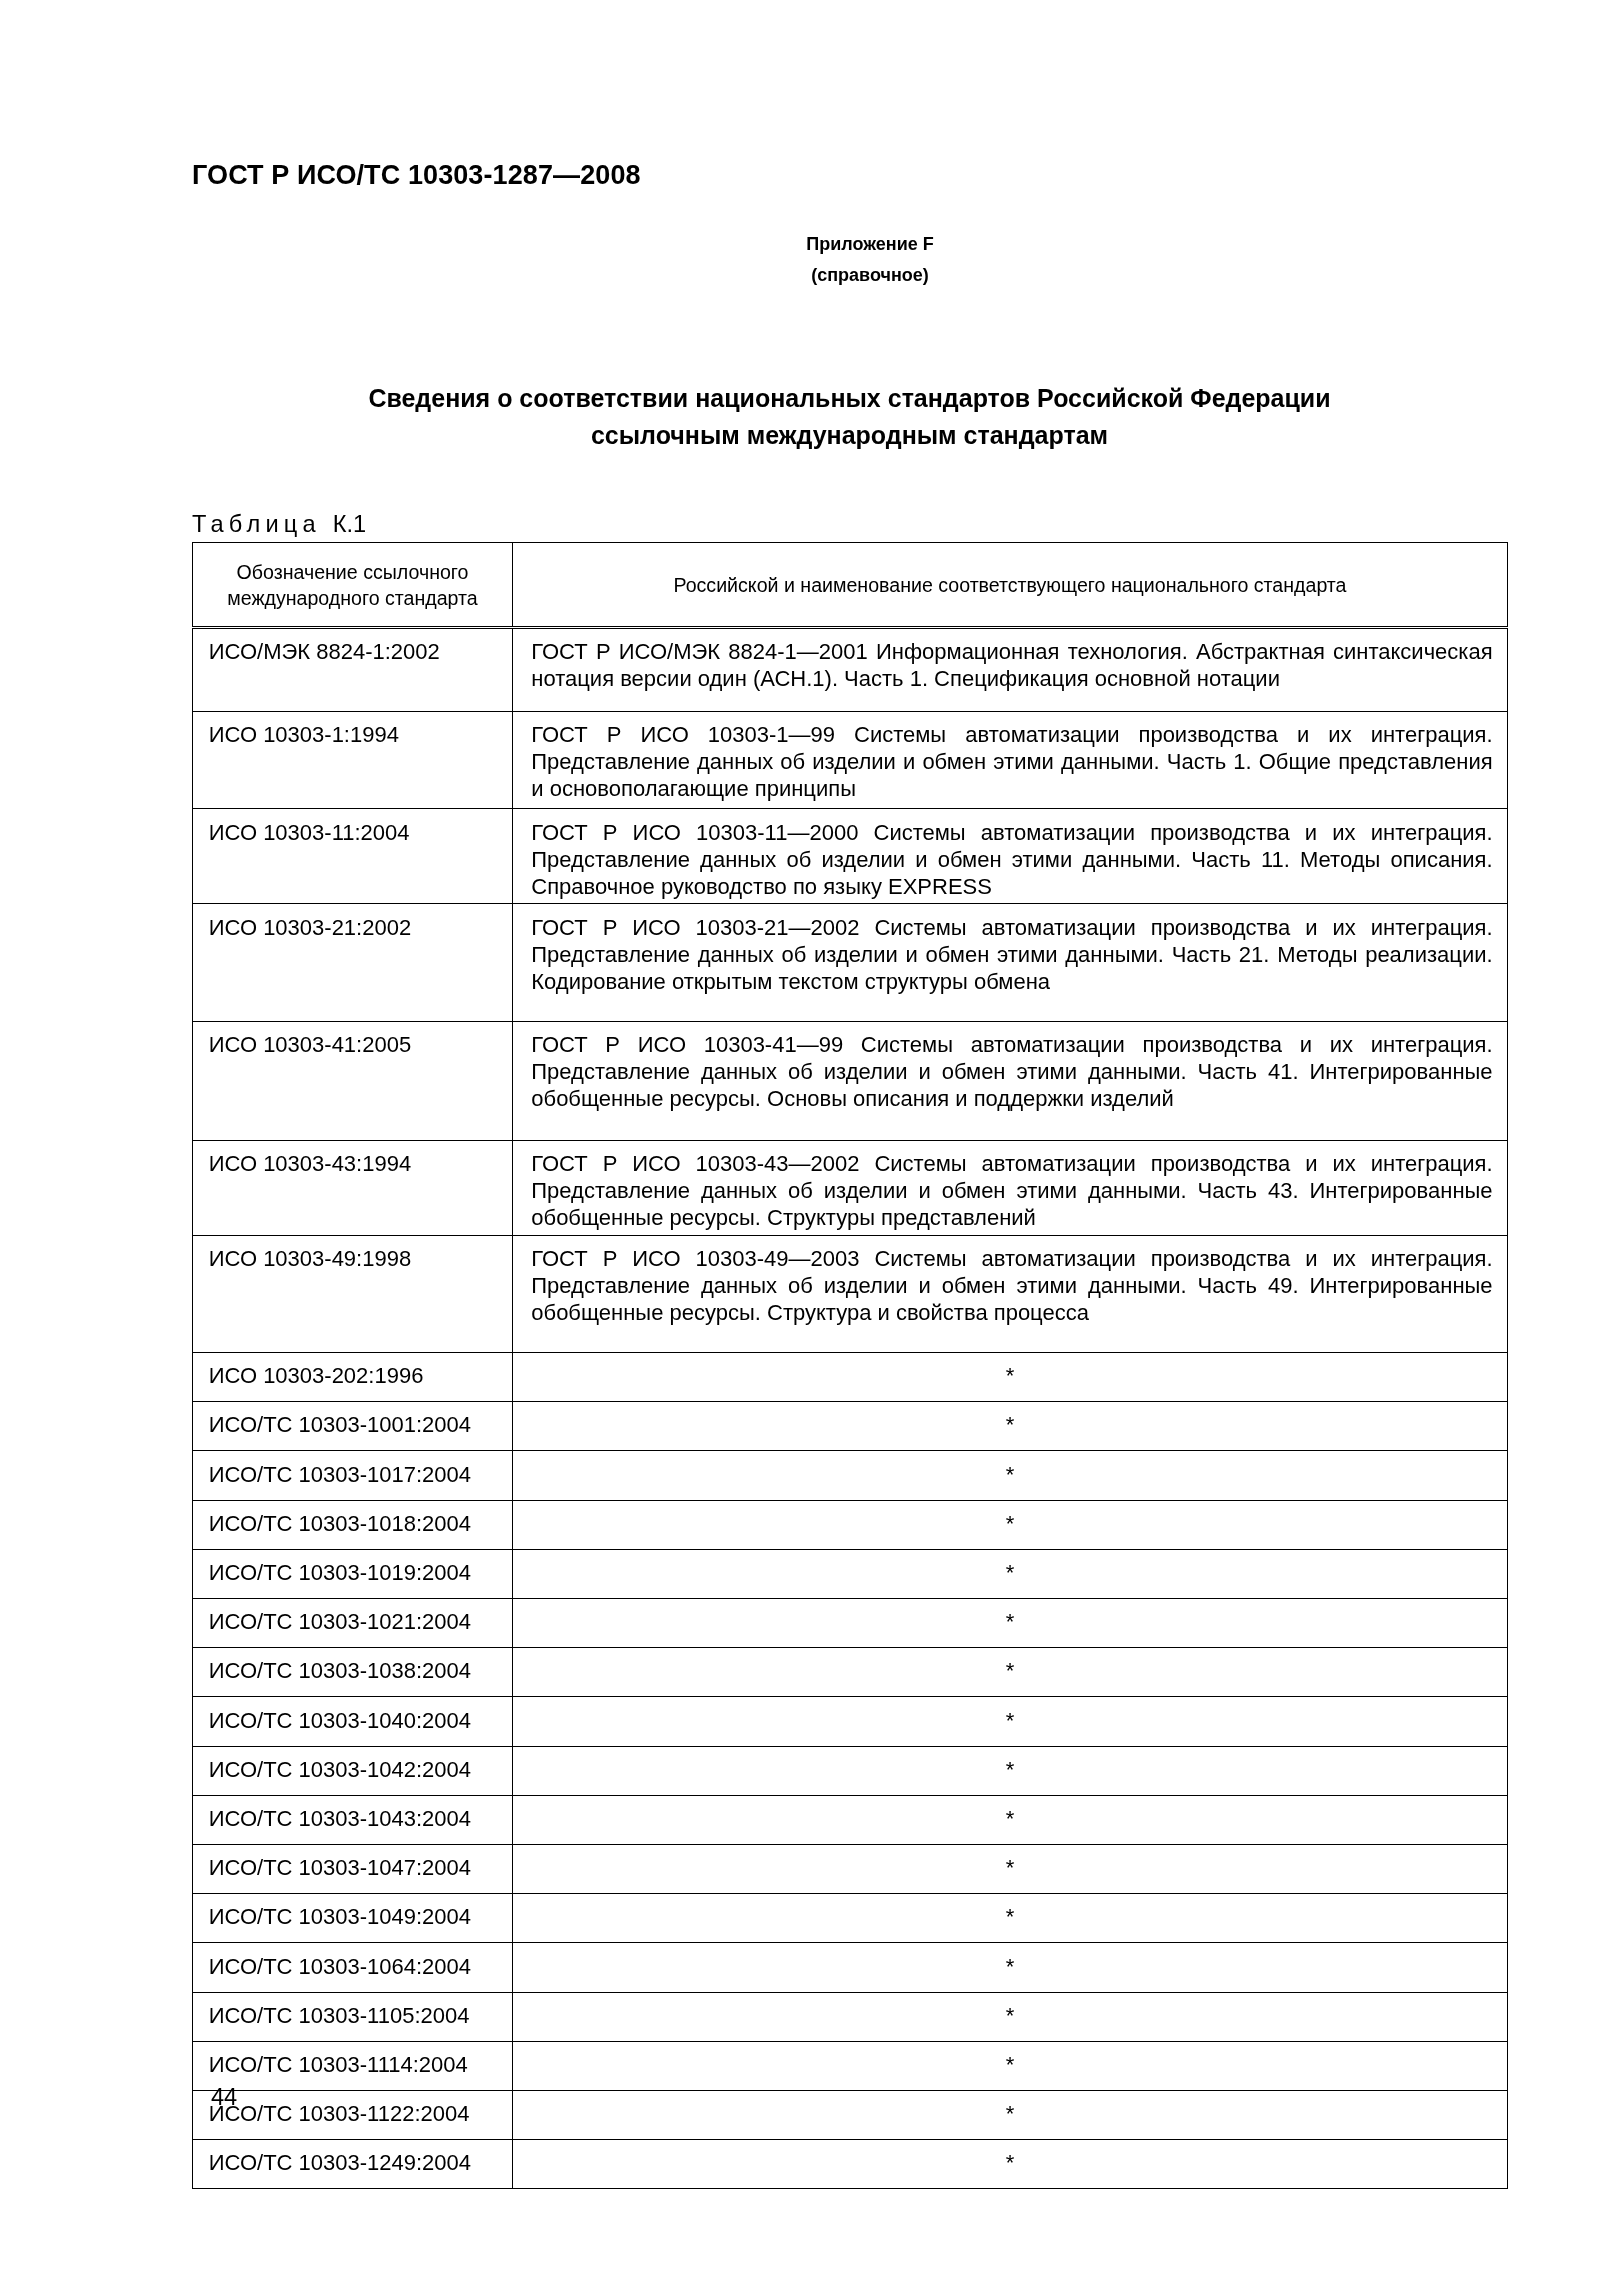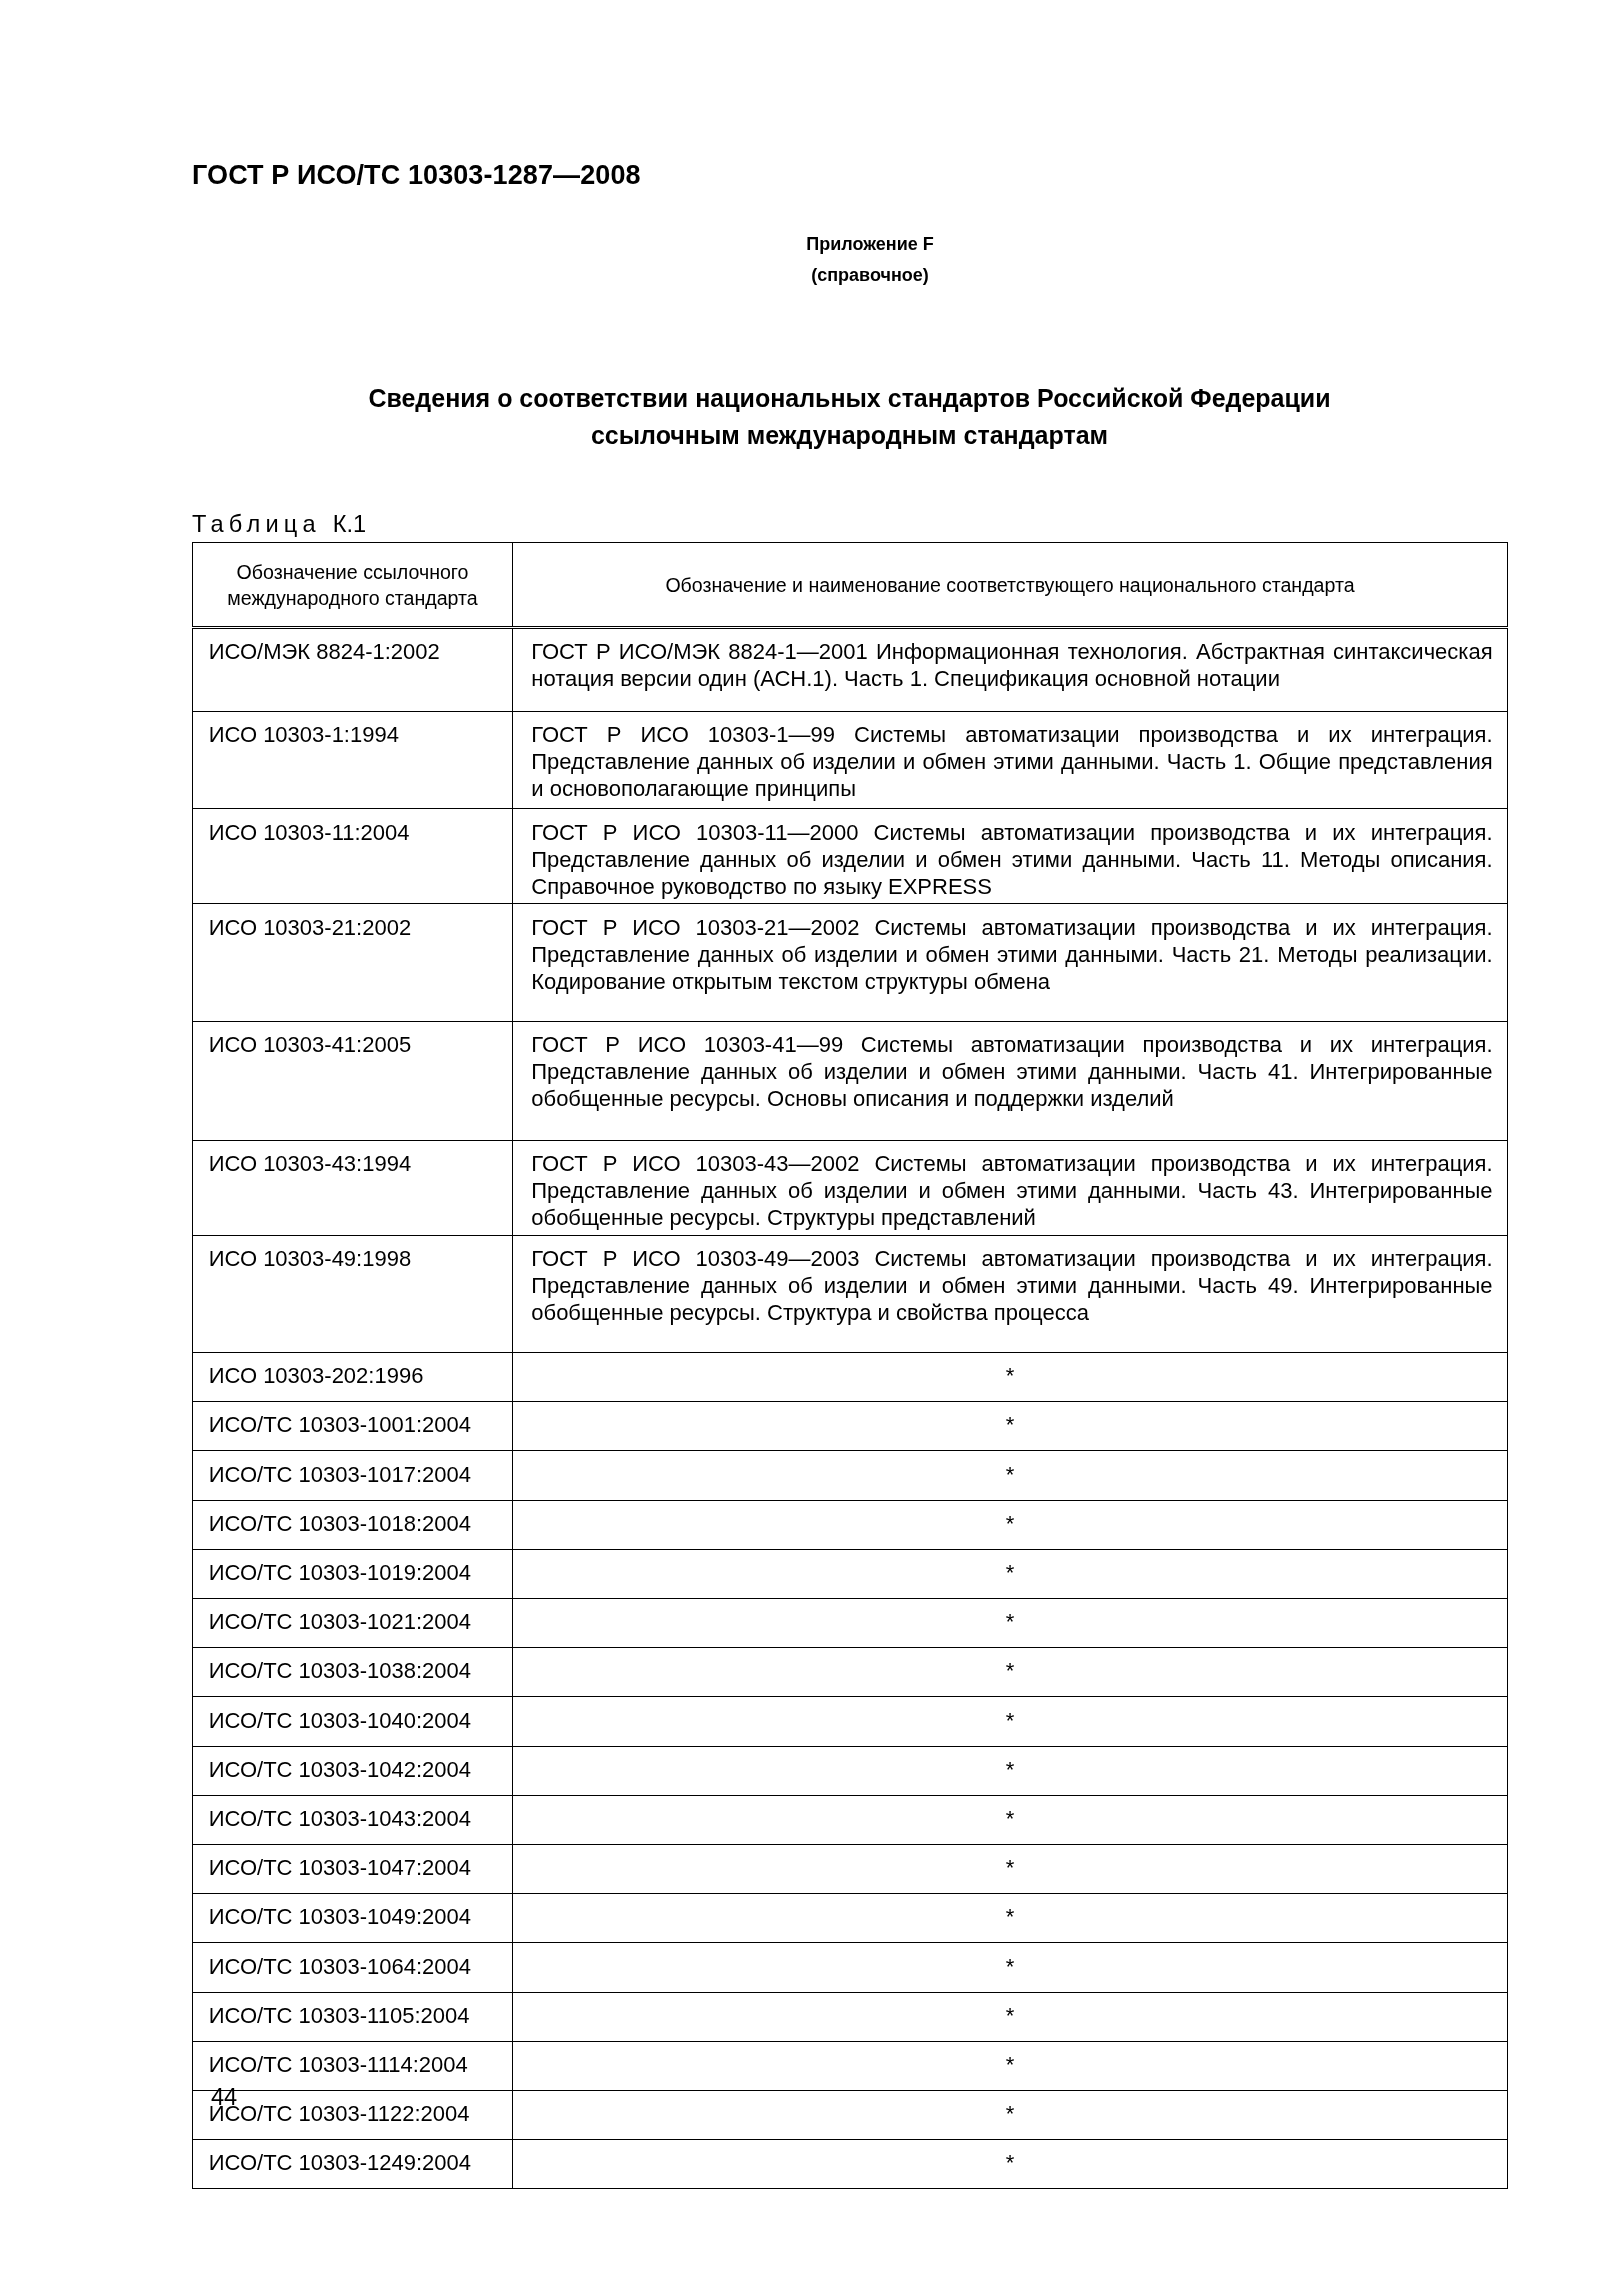--- a/index.html
+++ b/index.html
@@ -75,21 +75,21 @@
   <colgroup>
       <col class="c1">
       <col class="c2">
     </colgroup>
   <thead>
     <tr>
       <th>
         <div class="inner">Обозначение ссылочного международного стандарта</div>
       </th>
       <th>
-        <div class="inner">Обозначение и наименование соответствующего национального стандарта</div>
+        <div class="inner">Российской и наименование соответствующего национального стандарта</div>
       </th>
     </tr>
   </thead>
   <tbody id="table-body">
       <tr>
         <td class="cell-code" style="height: 73px;">ИСО/МЭК 8824-1:2002</td>
         <td class="cell-name">ГОСТ Р ИСО/МЭК 8824-1—2001 Информационная технология. Абстрактная синтаксическая нотация версии один (АСН.1). Часть 1. Спецификация основной нотации</td>
       </tr>
       <tr>
         <td class="cell-code" style="height: 87px;">ИСО 10303-1:1994</td>

